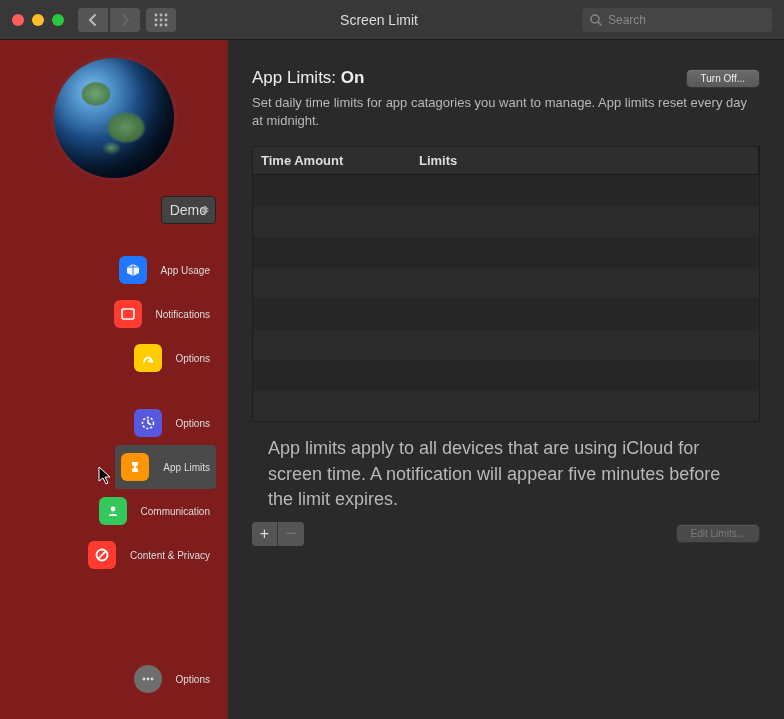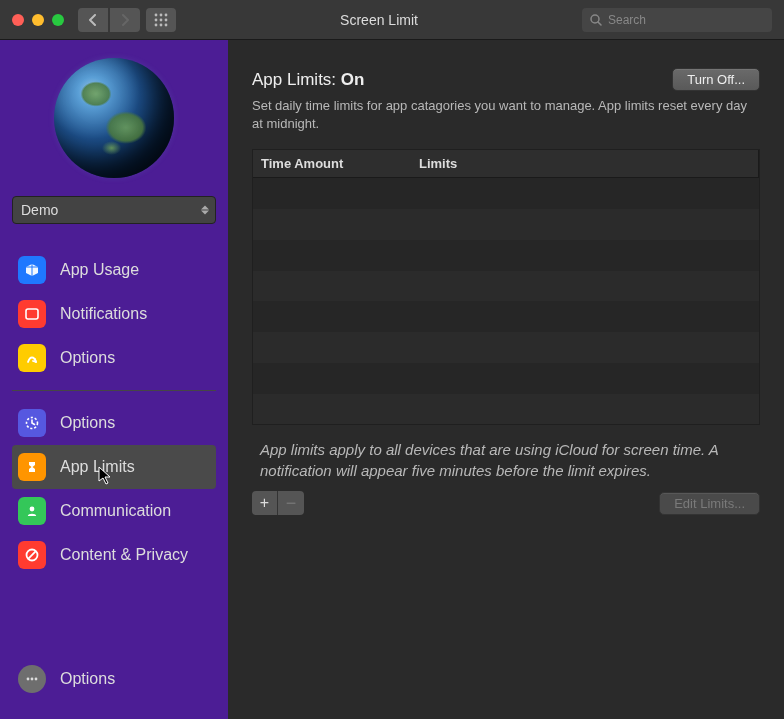--- a/index.html
+++ b/index.html
@@ -16,63 +16,63 @@
     .nav-group { display:flex; gap:2px; }
     .nav-group .nav-btn:first-child{ border-radius:4px 0 0 4px;}
     .nav-group .nav-btn:last-child{ border-radius:0 4px 4px 0;}
     .grid-btn { width: 30px; height: 24px; background: #555; border-radius:4px; margin-left:6px; display:flex; align-items:center; justify-content:center;}
     .title { flex:1; text-align:center; font-size:14px; color:#ddd; font-weight:500;}
     .search { width: 190px; height: 24px; background: #454545; border-radius:4px; display:flex; align-items:center; padding:0 8px; gap:6px; color:#888;}
     .search svg{flex-shrink:0;}
 
     
     .main { position:absolute; top:40px; bottom:0; left:0; right:0; display:flex; }
-    .sidebar { width: 228px; background: #4c1d95; padding: 18px 12px; display:flex; flex-direction:column; overflow:hidden; }
+    .sidebar { width: 228px; background: #7f1d1d; padding: 18px 12px; display:flex; flex-direction:column; overflow:hidden;align-items:flex-end; }
     .content { flex:1; padding: 28px 24px; overflow:auto; }
 
     .earth { width:120px; height:120px; border-radius:50%; margin: 0 auto 18px; background: radial-gradient(circle at 32% 28%, #9bc6e6 0%, #5a9fd6 12%, #1d4f8a 40%, #0a2a52 70%, #020b1a 100%); box-shadow: inset -18px -18px 28px rgba(0,0,0,.7), 0 0 6px rgba(120,170,220,.15); position:relative; overflow:hidden;}
     .earth::before{content:"";position:absolute;inset:0;background:
       radial-gradient(ellipse 22px 18px at 35% 30%, #6ea05a 0%, #4c7a3e 60%, transparent 70%),
       radial-gradient(ellipse 30px 24px at 60% 58%, #6ea05a 0%, #4c7a3e 55%, transparent 68%),
       radial-gradient(ellipse 14px 10px at 48% 75%, #6ea05a 0%, transparent 70%);
       mix-blend-mode:normal; opacity:.85;}
 
     .user-select { position:relative; height:28px; background:#434343; border:1px solid #222; border-radius:4px; display:flex; align-items:center; padding:0 8px; font-size:14px; color:#ddd; margin-bottom:24px;}
     .user-select .chev { position:absolute; right:6px; top:50%; transform:translateY(-50%); display:flex; flex-direction:column; gap:1px;}
     .user-select .chev span{ width:0;height:0;border-left:4px solid transparent;border-right:4px solid transparent;}
     .user-select .chev .up{border-bottom:4px solid #aaa;}
     .user-select .chev .dn{border-top:4px solid #aaa;}
 
-    .side-item { display:flex; align-items:center; gap:14px; padding:8px 6px; border-radius:4px; font-size:16px; color:#ddd; cursor:default;}
+    .side-item { display:flex; align-items:center; gap:14px; padding:8px 6px; border-radius:4px; font-size:10px; color:#ddd; cursor:default;}
     .side-item.selected { background: #4a4a4a; }
     .divider{ height:1px; background:#464646; margin:10px 0;}
     .ic { width:28px; height:28px; border-radius:6px; display:flex; align-items:center; justify-content:center; flex-shrink:0;}
     .ic svg{display:block;}
 
     .spacer{flex:1;}
 
     
     .hdr-row { display:flex; align-items:center; justify-content:space-between; }
     .hdr-title { font-size:17px; color:#eee;}
     .hdr-title b{ font-weight:600;}
-    .btn { background: linear-gradient(#6a6a6a,#595959); border:1px solid #333; color:#eee; font-size:13px; padding:3px 14px; border-radius:5px; box-shadow: inset 0 1px 0 rgba(255,255,255,.08);}
+    .btn { background: linear-gradient(#6a6a6a,#595959); border:1px solid #333; color:#eee; font-size:10px; padding:3px 14px; border-radius:5px; box-shadow: inset 0 1px 0 rgba(255,255,255,.08);}
     .btn.disabled { color:#7a7a7a; background:#4a4a4a; }
     .desc { font-size:13px; color:#b8b8b8; margin:6px 0 16px; line-height:1.4;}
 
     .table { border:1px solid #1f1f1f; background:#252525;}
     .t-head { display:flex; background:#2e2e2e; border-bottom:1px solid #1a1a1a;}
     .th { padding:6px 8px; font-size:13px; color:#ddd; font-weight:600;}
     .th.limits{ flex:0 0 348px; border-right:1px solid #1a1a1a;}
     .th.time{ flex:1;}
     .t-body { height: 246px; }
     .t-body .row { height:30.75px;}
     .t-body .row:nth-child(odd){ background:#262626;}
     .t-body .row:nth-child(even){ background:#2b2b2b;}
 
-    .footnote{ font-size:15px; color:#b8b8b8; margin:14px 8px 10px; line-height:1.4;font-style:italic;}
+    .footnote{ font-size:18px; color:#b8b8b8; margin:14px 16px 10px; line-height:1.4;}
     .action-row { display:flex; align-items:center; justify-content:space-between;}
     .pm { display:flex;}
     .pm .sq{ width:26px; height:24px; background:#555; display:flex; align-items:center; justify-content:center;}
     .pm .sq:first-child{ border-radius:4px 0 0 4px; border-right:1px solid #333;}
     .pm .sq:last-child{ border-radius:0 4px 4px 0;}
     .pm .sq.disabled{ color:#777;}
     .cursor{position:absolute; left:98px; top:466px; pointer-events:none;}
   </style>
 </head>
 <body>

